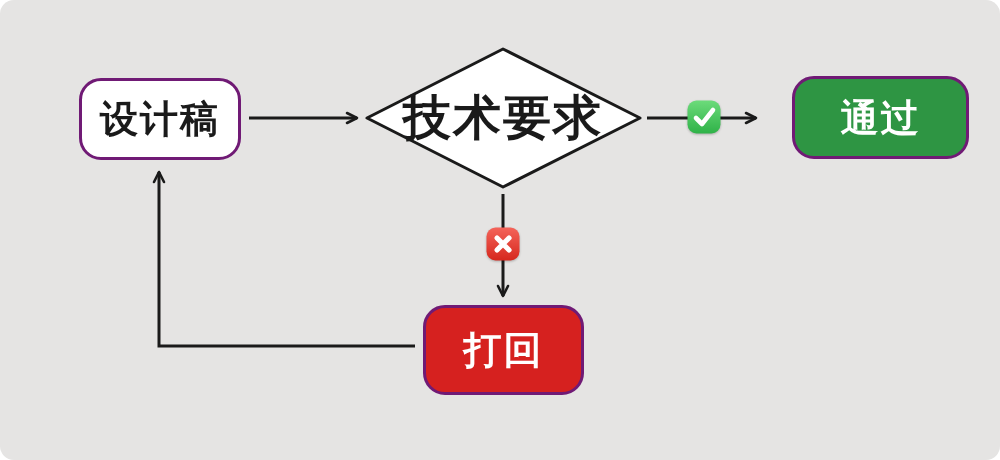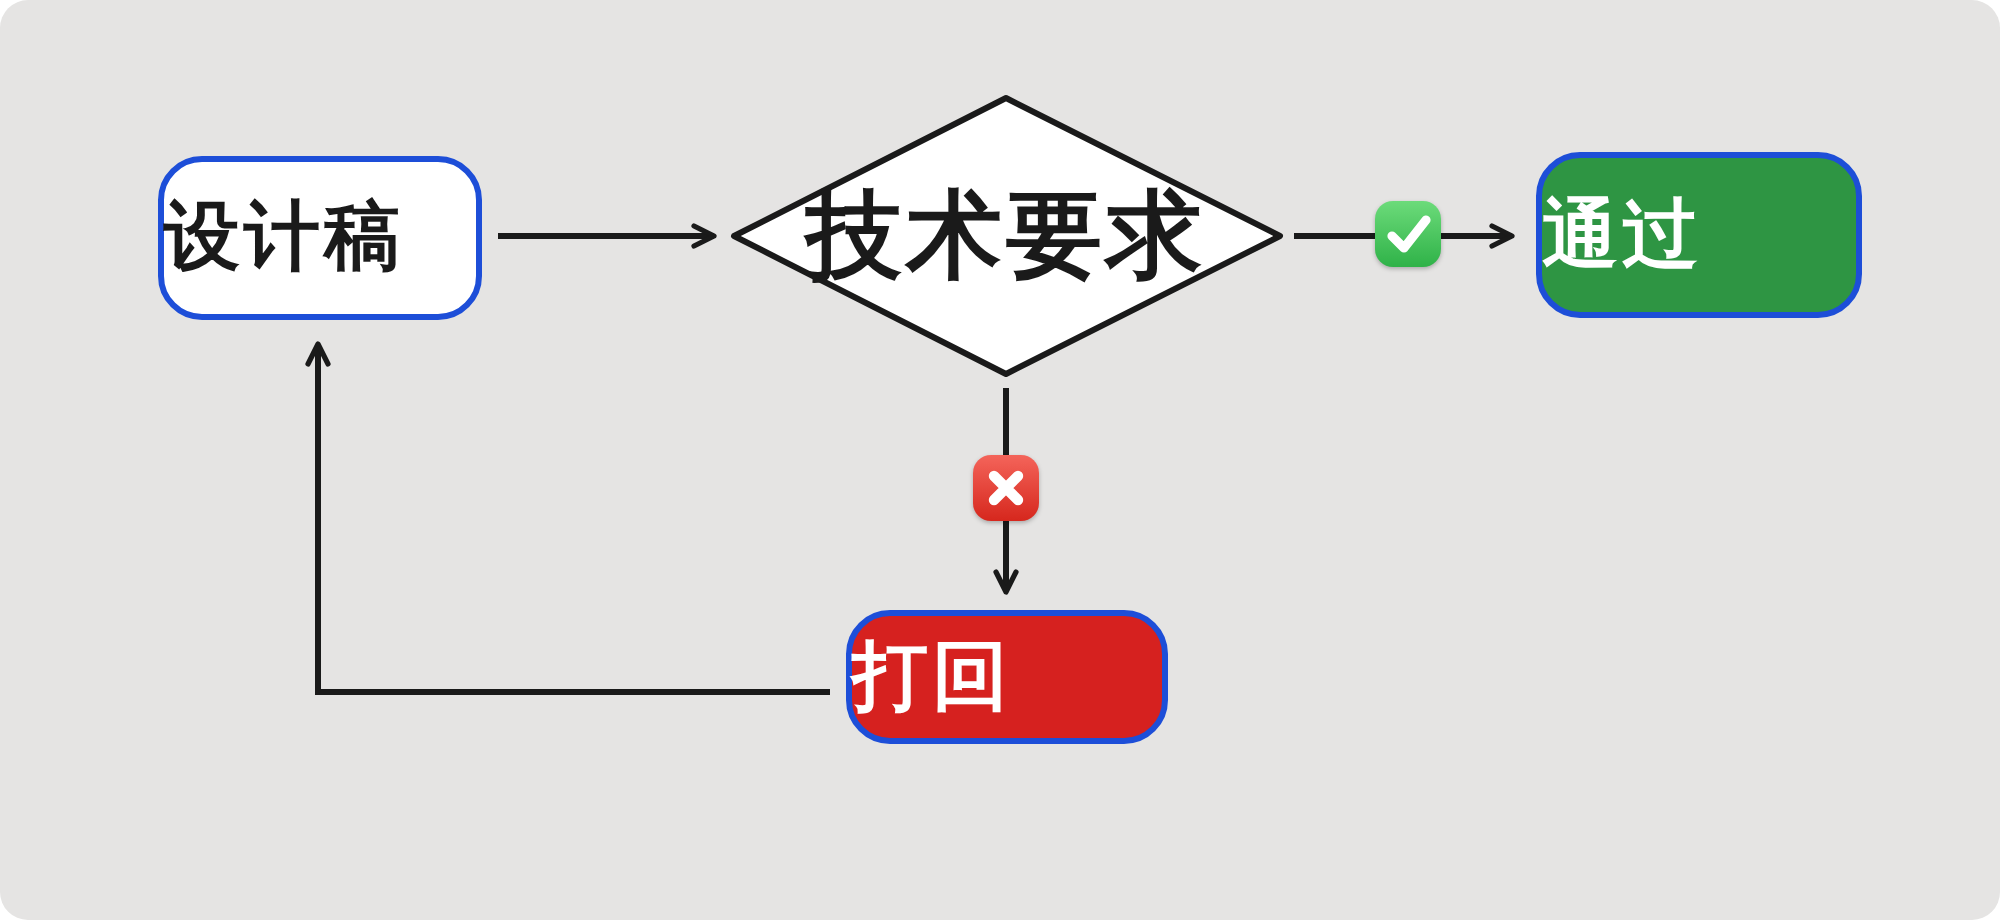--- a/index.html
+++ b/index.html
@@ -17,35 +17,35 @@
   }
   .edges-layer {
     position: absolute;
     left: 0; top: 0;
     width: 1000px; height: 460px;
   }
   .node {
     position: absolute;
     display: flex;
     align-items: center;
-    justify-content: flex-start;
-    border: 3px solid #1d4ed8;
+    justify-content: center;
+    border: 3px solid #701a75;
     border-radius: 22px;
     box-sizing: border-box;
   }
   .node-label {
     font-size: 38px;
     font-weight: 700;
     letter-spacing: 2px;
     line-height: 1;
     white-space: nowrap;
   }
   .node-design { left: 79px; top: 78px; width: 162px; height: 82px; }
-  .node-pass   { left: 768px; top: 76px; width: 163px; height: 83px; }
-  .node-reject { left: 423px; top: 305px; width: 161px; height: 67px; }
+  .node-pass   { left: 792px; top: 76px; width: 177px; height: 83px; }
+  .node-reject { left: 423px; top: 305px; width: 161px; height: 90px; }
   .decision-label {
     position: absolute;
     left: 503px; top: 118px;
     transform: translate(-50%, -50%);
     font-size: 48px;
     font-weight: 700;
     letter-spacing: 2px;
     white-space: nowrap;
   }
   .badge {

